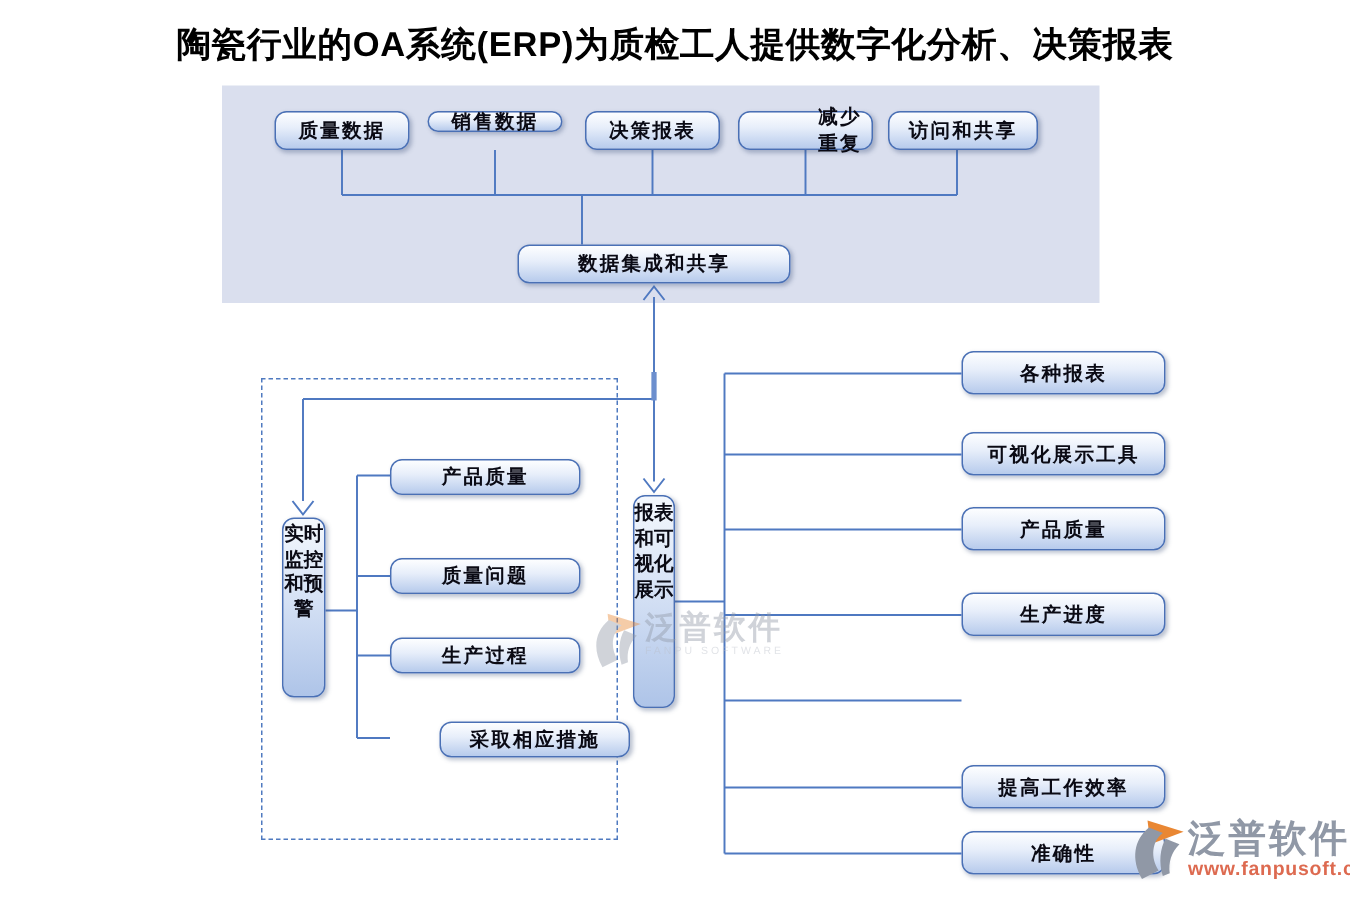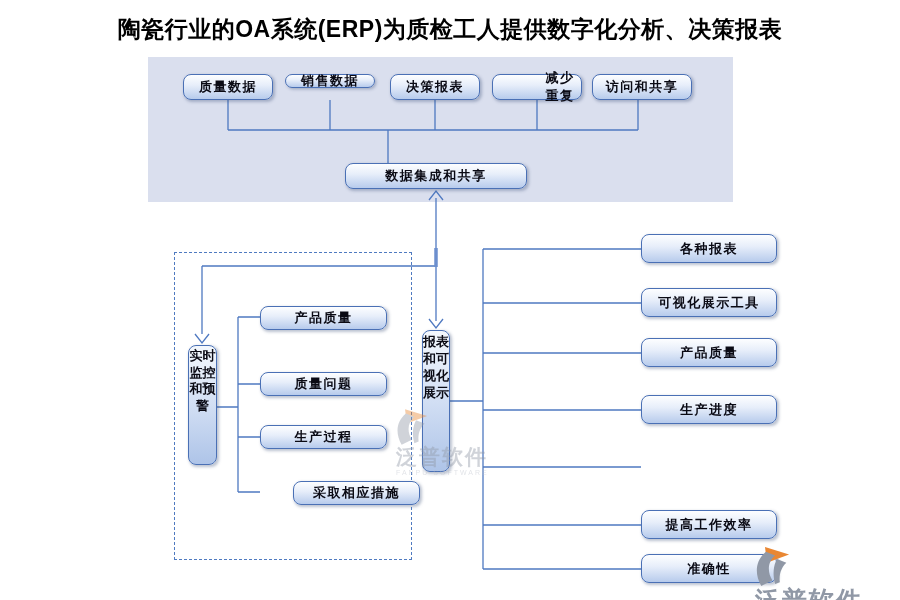--- a/index.html
+++ b/index.html
@@ -29,21 +29,21 @@
     box-shadow:1.5px 1.5px 3px rgba(60,80,120,0.35);
     display:flex;align-items:center;justify-content:center;
     font-size:13px;font-weight:700;color:#0a0a14;letter-spacing:1.5px;
     text-align:center;
   }
   .vnode{
     line-height:16.5px;letter-spacing:0;padding:2px 0;
     word-break:break-all;align-items:flex-start;
     background:linear-gradient(180deg,#f4f8fd 0%,#d9e4f6 40%,#aec4e8 100%);
   }
-  .wm{position:absolute;z-index:3;display:flex;align-items:flex-start;pointer-events:none;flex-direction:column;}
+  .wm{position:absolute;z-index:3;display:flex;align-items:flex-start;pointer-events:none;}
   .wm-center{left:394px;top:408px;opacity:0.42;}
   .wm-corner{left:753px;top:546px;}
   .wm .logo{flex:0 0 auto;}
   .wm .wm-text{display:flex;flex-direction:column;margin-left:2px;}
   .wm-brand{font-size:25px;font-weight:700;color:#9098a6;letter-spacing:2px;line-height:26px;white-space:nowrap;}
   .wm-sub{font-size:7px;color:#b9bec8;letter-spacing:2px;margin-top:1px;white-space:nowrap;}
   .wm-url{font-size:13px;font-weight:700;color:#dd6a50;letter-spacing:0.5px;line-height:14px;white-space:nowrap;}
 </style>
 </head>
 <body>

